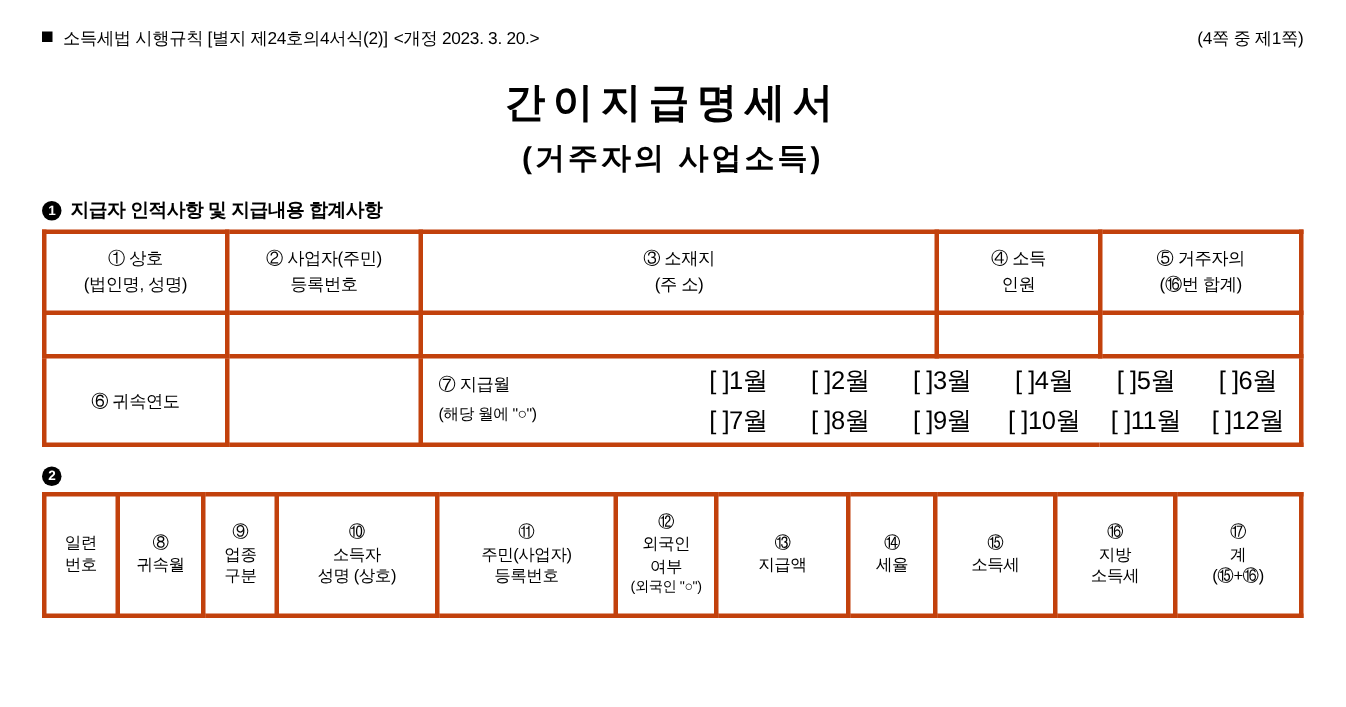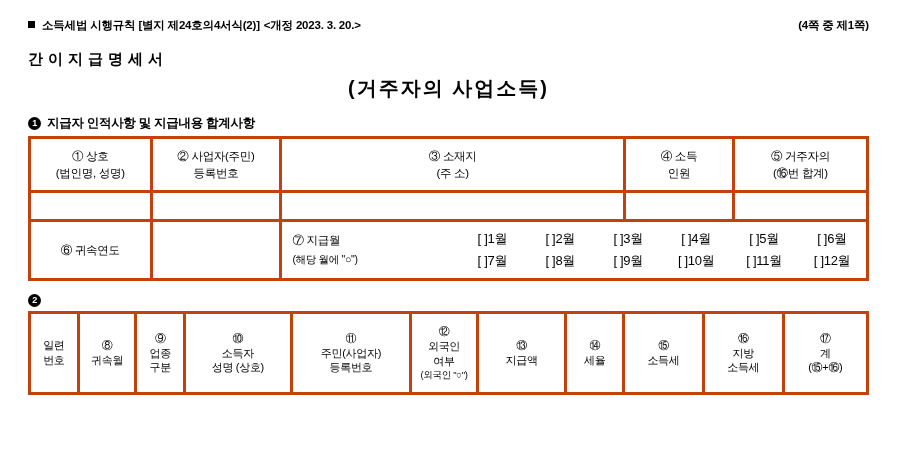--- a/index.html
+++ b/index.html
@@ -22,21 +22,20 @@
     padding: 18px 28px 0 28px;
   }
 
   
   .hdr-row {
     display: flex;
     align-items: center;
     justify-content: space-between;
     font-size: 11.5px;
     letter-spacing: -0.2px;
-    font-weight: bold;
   }
   .hdr-left {
     display: flex;
     align-items: baseline;
     gap: 4px;
     white-space: nowrap;
   }
   .sq {
     display: inline-block;
     width: 7px;
@@ -52,22 +51,22 @@
   .hdr-amend {
     font-size: 11.5px;
   }
   .hdr-right {
     font-size: 11.5px;
     white-space: nowrap;
   }
 
   
   .title-main {
-    text-align: left;
-    font-size: 15px;
+    text-align: center;
+    font-size: 27px;
     font-weight: bold;
     letter-spacing: 5px;
     margin-top: 17px;
   }
   .title-sub {
     text-align: center;
     font-size: 20px;
     font-weight: bold;
     letter-spacing: 2px;
     margin-top: 6px;
@@ -145,21 +144,21 @@
     width: 118px;
     text-align: left;
     line-height: 1.7;
     font-size: 11.5px;
   }
   .months-grid {
     flex: 1;
     display: grid;
     grid-template-columns: repeat(6, 1fr);
     row-gap: 4px;
-    font-size: 13px;
+    font-size: 17px;
   }
   .months-grid span { text-align: center; }
 
   
   .t2 td {
     height: 74px;
     line-height: 1.5;
   }
   .t2 .vtext {
     font-size: 11px;

